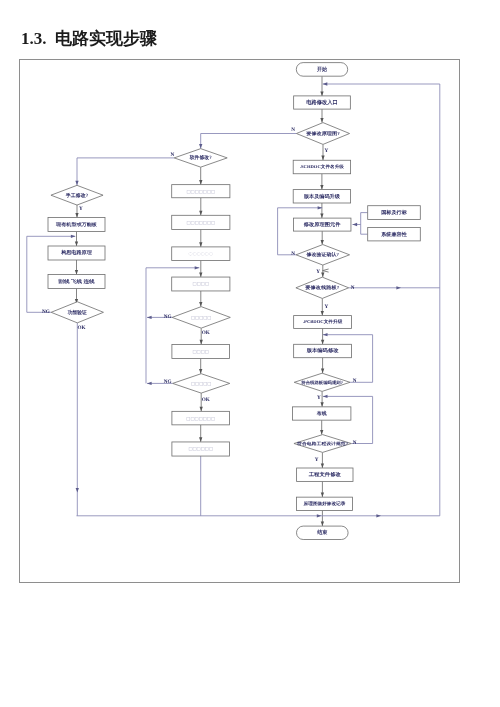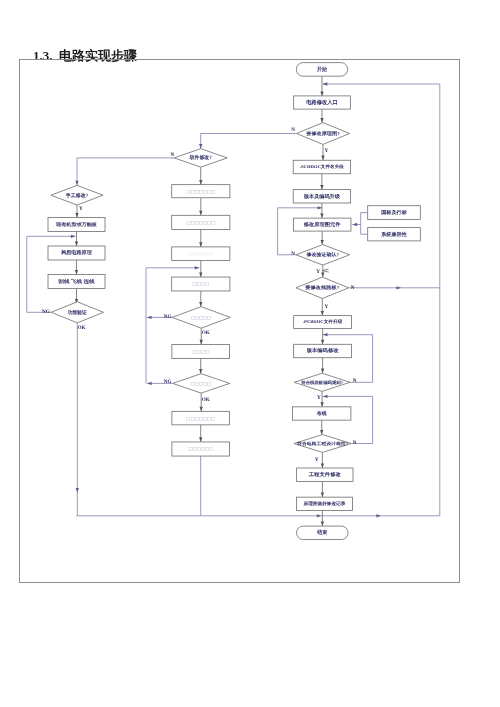--- a/index.html
+++ b/index.html
@@ -1,18 +1,18 @@
 <!DOCTYPE html>
 <html><head>
 <meta charset="utf-8">
 <style>
   html,body{margin:0;padding:0;background:#ffffff;-webkit-font-smoothing:antialiased;}
   body{width:500px;height:707px;overflow:hidden;}
   .page{position:relative;width:500px;height:707px;background:#ffffff;}
-  .title{position:absolute;left:21px;top:47px;font-family:"Liberation Serif",serif;font-size:13px;font-weight:bold;color:#1c1c1c;white-space:pre;margin-left:12px;}
+  .title{position:absolute;left:21px;top:27px;font-family:"Liberation Serif",serif;font-size:17px;font-weight:bold;color:#1c1c1c;white-space:pre;}
   .frame{position:absolute;left:19.2px;top:59.3px;width:441px;height:523.5px;border:0.85px solid #8e8e8e;box-sizing:border-box;}
   svg.chart{position:absolute;left:0;top:0;width:500px;height:707px;text-rendering:geometricPrecision;shape-rendering:geometricPrecision;}
   .nodeshape{fill:#ffffff;stroke:#707070;stroke-width:0.82;}
   .nodetext{font-family:"Liberation Serif",serif;fill:#2b2b63;filter:opacity(100%);text-anchor:middle;dominant-baseline:middle;font-weight:bold;}
   .tofutext{fill:#a3a3bd;font-weight:normal;font-family:"DejaVu Sans",sans-serif;}
   .edgelabel{font-family:"Liberation Serif",serif;font-size:5.2px;fill:#2b2b63;filter:opacity(100%);font-weight:bold;text-anchor:middle;dominant-baseline:middle;}
   .gl{stroke:#6f6f6f;stroke-width:0.85;fill:none;}
   .bl{stroke:#8686b4;stroke-width:0.85;fill:none;}
   .ahg{fill:#555555;}
   .ahb{fill:#5c5c8c;}

